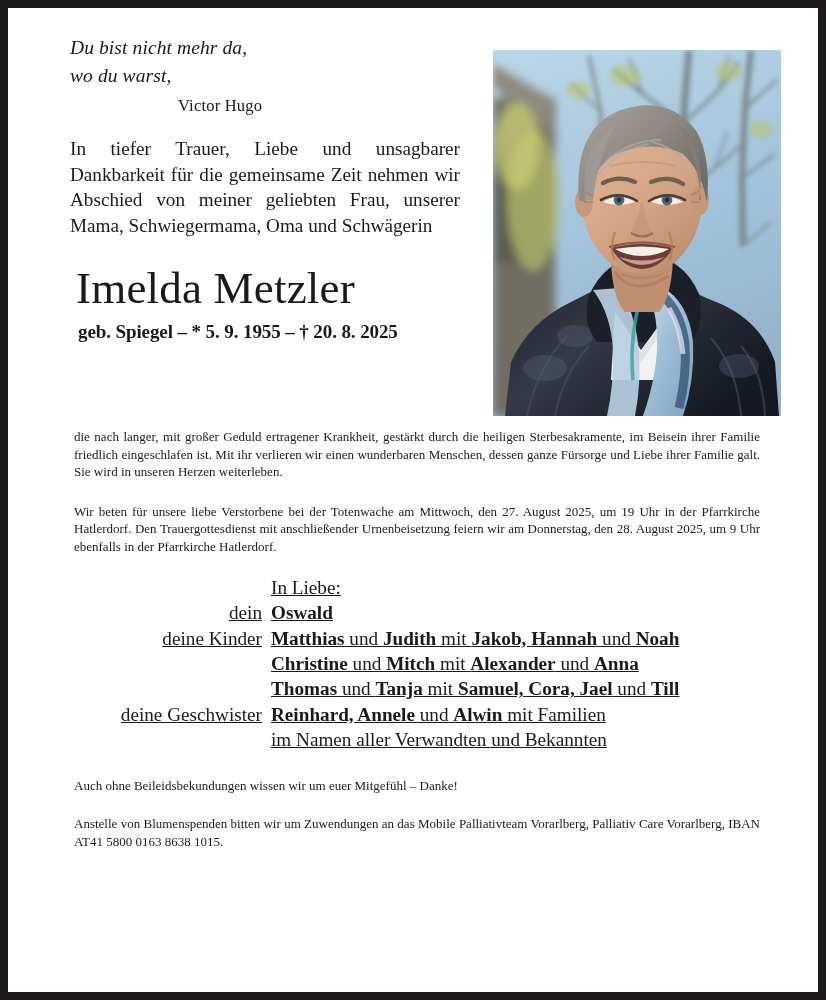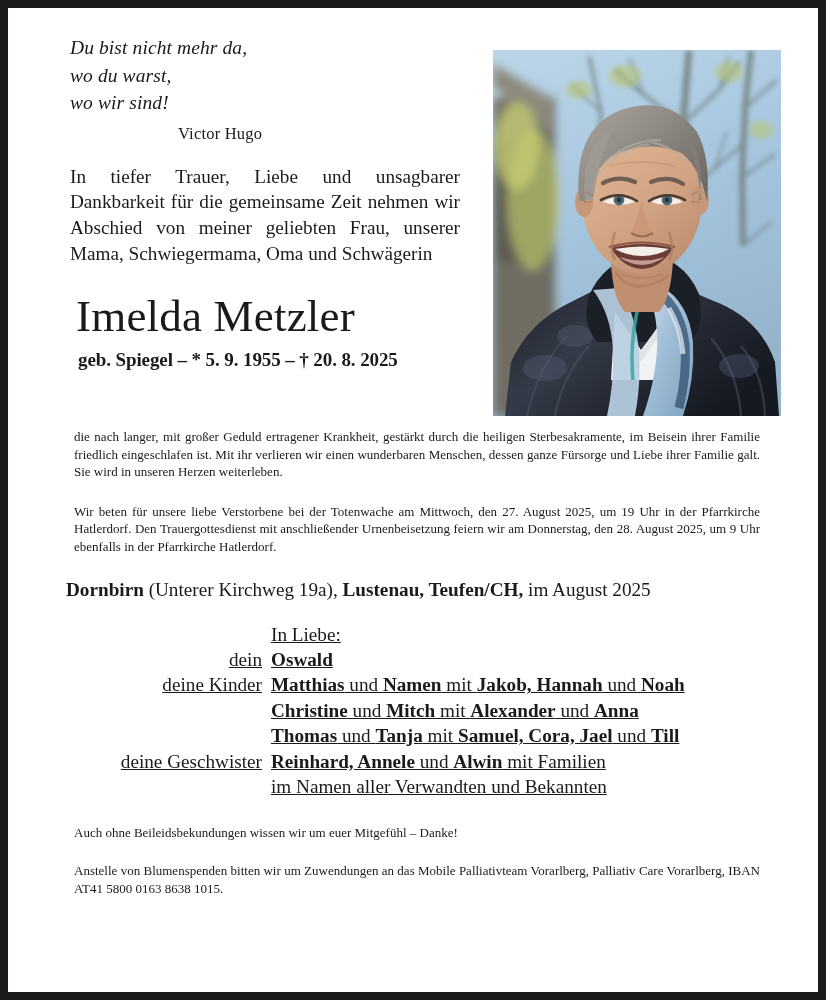--- a/index.html
+++ b/index.html
@@ -148,21 +148,20 @@
 <div class="obituary-frame">
   <div class="obituary-sheet">
 
     <div class="top-zone">
 
       <div class="quote-column">
 
         <div class="quote-block">
           <span class="quote-line">Du bist nicht mehr da,</span>
           <span class="quote-line">wo du warst,</span>
-          <span class="quote-line">wo wir sind!</span>
         </div>
 
         <div class="quote-attrib">Victor Hugo</div>
 
         <div class="intro-text">In tiefer Trauer, Liebe und unsagbarer Dankbarkeit für die gemeinsame Zeit nehmen wir Abschied von meiner geliebten Frau, unserer Mama, Schwiegermama, Oma und Schwägerin</div>
 
         <div class="deceased-name">Imelda Metzler</div>
 
         <div class="deceased-dates">geb. Spiegel – * 5. 9. 1955 – † 20. 8. 2025</div>
 
@@ -317,35 +316,34 @@
           <path d="M116 116 Q149 108 182 116" stroke="#c08f6f" stroke-width="2" fill="none" opacity="0.5"></path>
         </svg>
       </div>
 
     </div>
 
     <div class="body-paragraph para-gap-1">die nach langer, mit großer Geduld ertragener Krankheit, gestärkt durch die heiligen Sterbesakramente, im Beisein ihrer Familie friedlich eingeschlafen ist. Mit ihr verlieren wir einen wunderbaren Menschen, dessen ganze Fürsorge und Liebe ihrer Familie galt. Sie wird in unseren Herzen weiterleben.</div>
 
     <div class="body-paragraph para-gap-2">Wir beten für unsere liebe Verstorbene bei der Totenwache am Mittwoch, den 27. August 2025, um 19 Uhr in der Pfarrkirche Hatlerdorf. Den Trauergottesdienst mit anschließender Urnenbeisetzung feiern wir am Donnerstag, den 28. August 2025, um 9 Uhr ebenfalls in der Pfarrkirche Hatlerdorf.</div>
 
-    <div class="place-line"><b>Dornbirn</b><span> (Unterer Kirchweg 19a), </span><b>Lustenau, Teufen/CH,</b><span> im August 2025</span></div>
 
     <table class="survivors">
       <tbody>
         <tr>
           <td class="rel"></td>
           <td class="names">In Liebe:</td>
         </tr>
         <tr>
           <td class="rel">dein</td>
           <td class="names"><b>Oswald</b></td>
         </tr>
         <tr>
           <td class="rel">deine Kinder</td>
-          <td class="names"><b>Matthias</b> und <b>Namen</b> mit <b>Jakob, Hannah</b> und <b>Noah</b></td>
+          <td class="names"><b>Matthias</b> und <b>Judith</b> mit <b>Jakob, Hannah</b> und <b>Noah</b></td>
         </tr>
         <tr>
           <td class="rel"></td>
           <td class="names"><b>Christine</b> und <b>Mitch</b> mit <b>Alexander</b> und <b>Anna</b></td>
         </tr>
         <tr>
           <td class="rel"></td>
           <td class="names"><b>Thomas</b> und <b>Tanja</b> mit <b>Samuel, Cora, Jael</b> und <b>Till</b></td>
         </tr>
         <tr>

